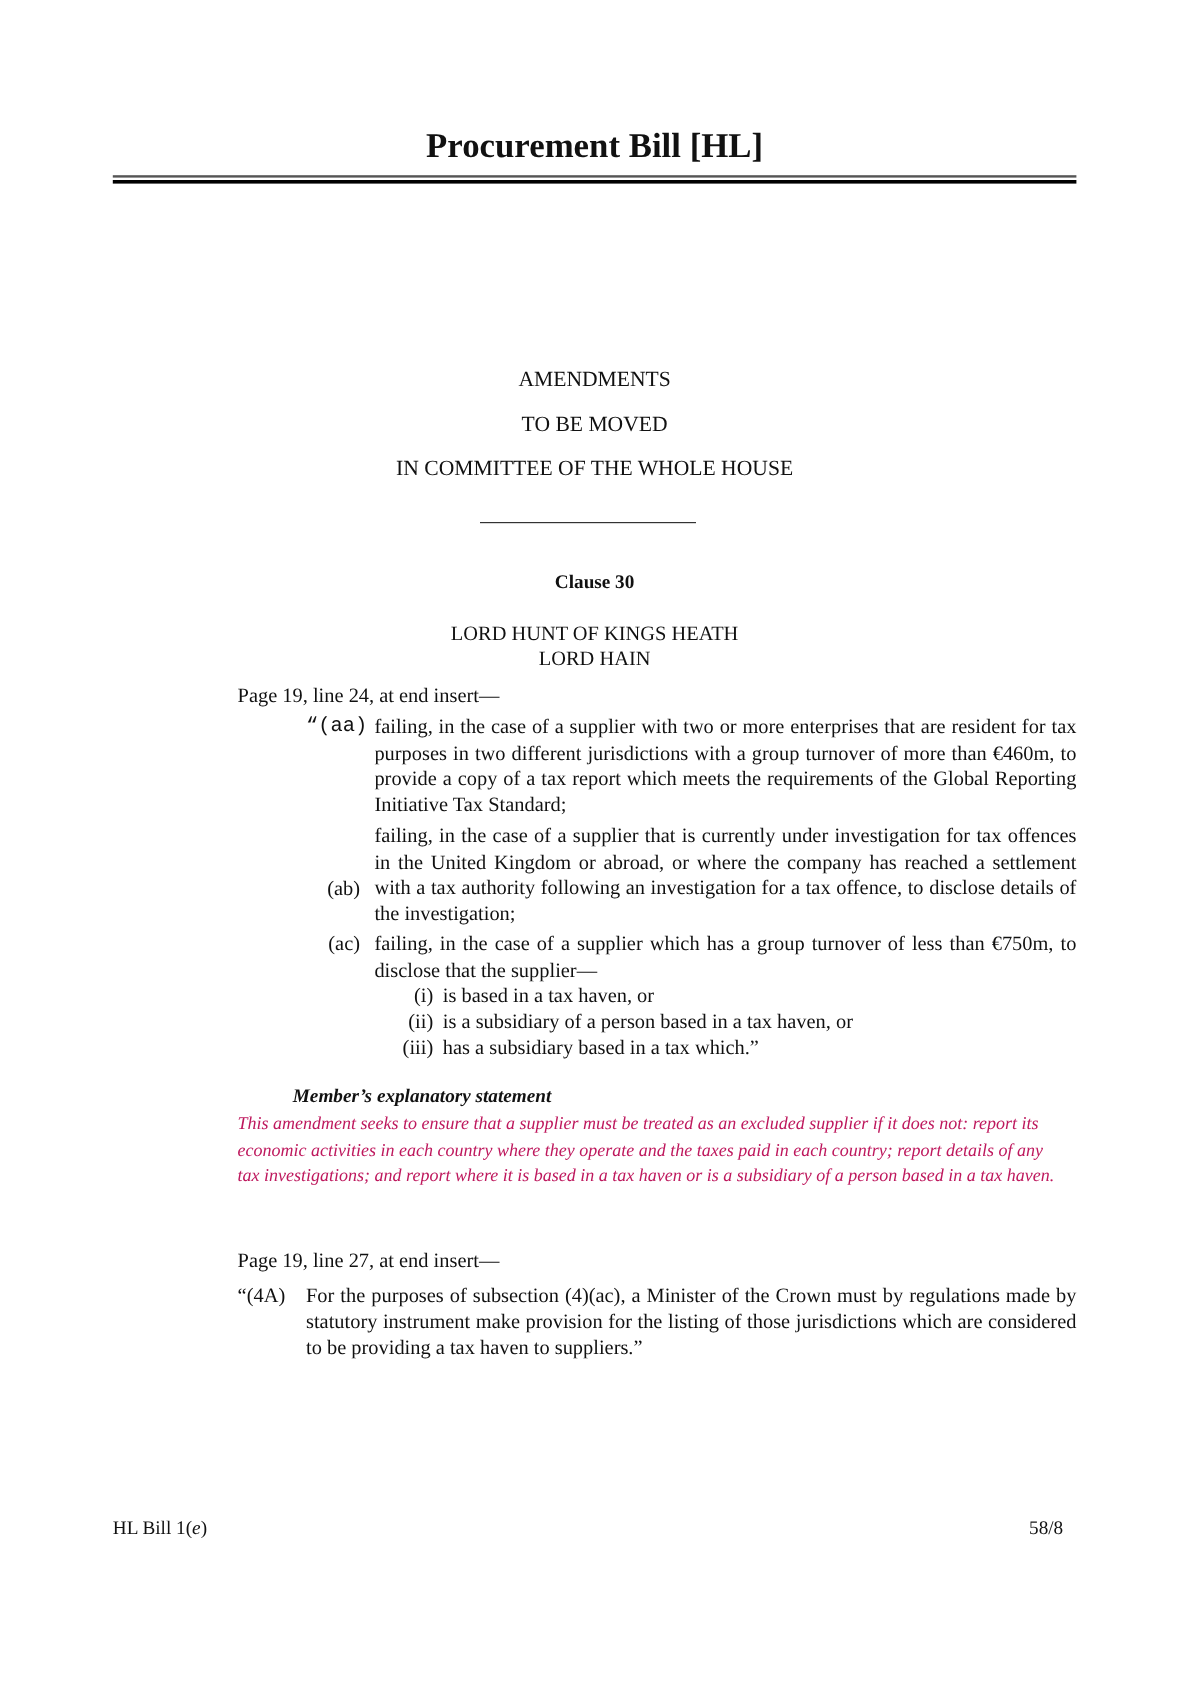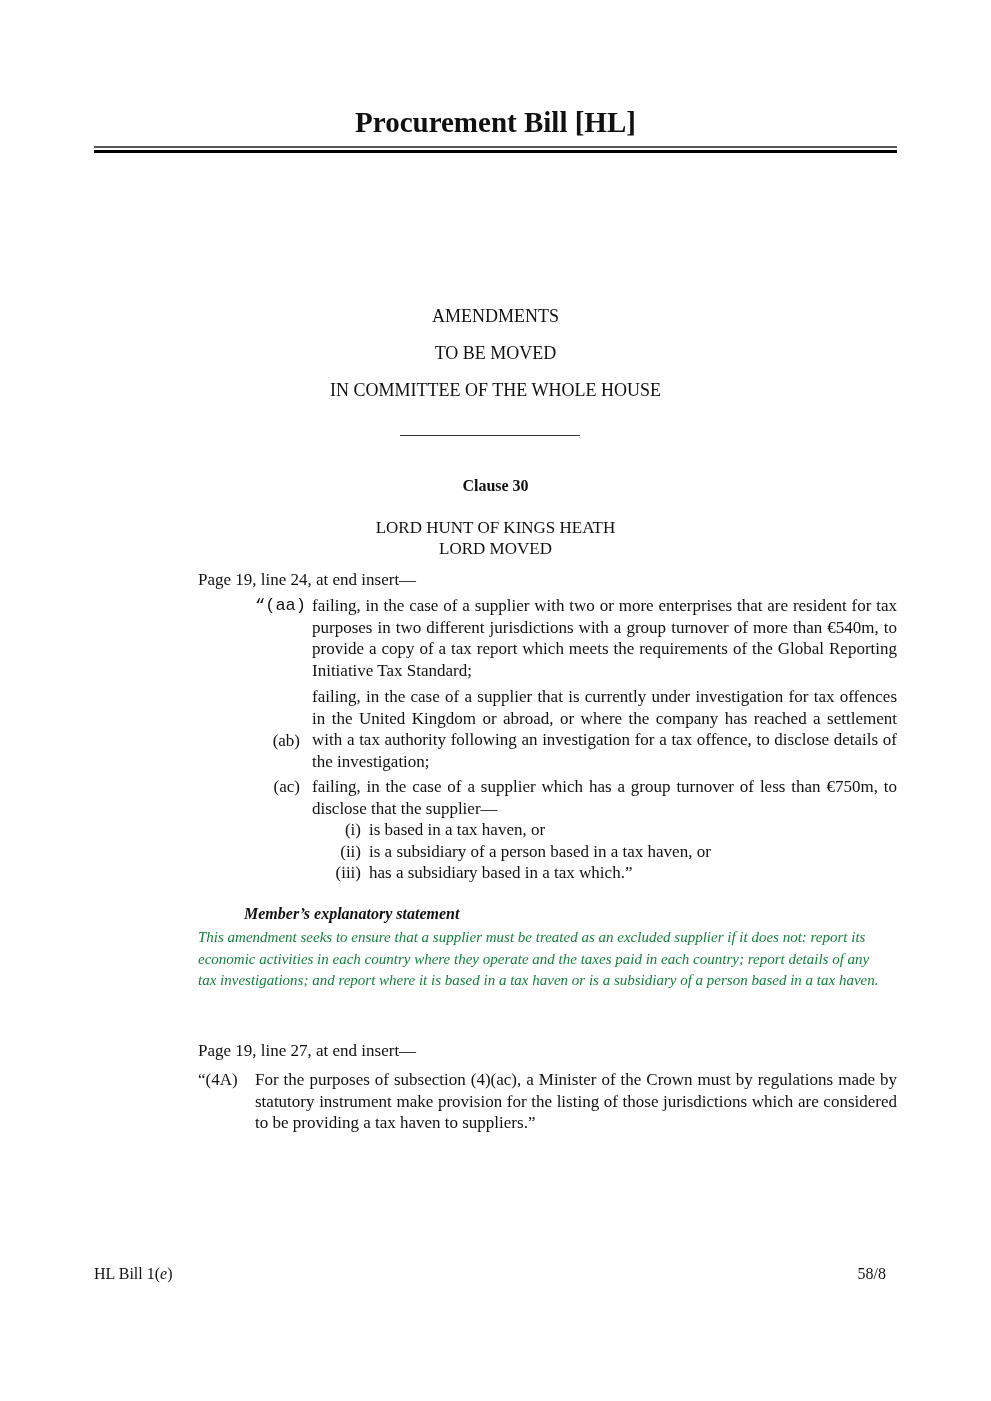--- a/index.html
+++ b/index.html
@@ -24,47 +24,47 @@
     .clause { font-size: 16px; font-weight: bold; }
     .lord { font-size: 17px; }
 
     .body-text { font-size: 17px; line-height: 21.6px; }
     .instr { left: 198px; top: 569px; }
     .item { position: absolute; font-size: 17px; line-height: 21.6px; }
     .item .label { position: absolute; text-align: right; white-space: nowrap; }
     .item .text { position: absolute; text-align: justify; text-align-last: left; }
 
     .mes-head { left: 198px; top: 905px; font-size: 16px; font-weight: bold; font-style: italic; margin-left: 46px; }
-    .mes-body { left: 198px; top: 927px; width: 690px; font-size: 15px; font-style: italic; line-height: 21.6px; color: #15803d; }
+    .mes-body { left: 198px; top: 927px; width: 690px; font-size: 15px; font-style: italic; line-height: 21.6px; color: #be185d; }
 
     .footer { font-size: 16px; top: 1265px; }
     .footer-left { left: 94px; }
     .footer-right { right: 105px; }
   </style>
 </head>
 <body>
 
 <div class="abs title">Procurement Bill [HL]</div>
 <div class="abs rule-thin"></div>
 <div class="abs rule-thick"></div>
 
 <div class="abs center-line" style="top:306px;">AMENDMENTS</div>
 <div class="abs center-line" style="top:343px;">TO BE MOVED</div>
 <div class="abs center-line" style="top:380px;">IN COMMITTEE OF THE WHOLE HOUSE</div>
 <div class="abs sep"></div>
 
 <div class="abs center-line clause" style="top:477px;">Clause 30</div>
 <div class="abs center-line lord" style="top:518px;">LORD HUNT OF KINGS HEATH</div>
-<div class="abs center-line lord" style="top:539px;">LORD MOVED</div>
+<div class="abs center-line lord" style="top:539px;">LORD HAIN</div>
 
 <div class="abs body-text instr">Page 19, line 24, at end insert—</div>
 
 <div class="item" style="left:0; top:595px;">
   <span class="label" style="left:230px; width:76px;font-family:Liberation Mono, monospace;">“(aa)</span>
-  <span class="text" style="left:312px; width:585px;">failing, in the case of a supplier with two or more enterprises that are resident for tax purposes in two different jurisdictions with a group turnover of more than €540m, to provide a copy of a tax report which meets the requirements of the Global Reporting Initiative Tax Standard;</span>
+  <span class="text" style="left:312px; width:585px;">failing, in the case of a supplier with two or more enterprises that are resident for tax purposes in two different jurisdictions with a group turnover of more than €460m, to provide a copy of a tax report which meets the requirements of the Global Reporting Initiative Tax Standard;</span>
 </div>
 
 <div class="item" style="left:0; top:686px;">
   <span class="label" style="left:230px; width:70px;margin-top:44px;">(ab)</span>
   <span class="text" style="left:312px; width:585px;">failing, in the case of a supplier that is currently under investigation for tax offences in the United Kingdom or abroad, or where the company has reached a settlement with a tax authority following an investigation for a tax offence, to disclose details of the investigation;</span>
 </div>
 
 <div class="item" style="left:0; top:776px;">
   <span class="label" style="left:230px; width:70px;">(ac)</span>
   <span class="text" style="left:312px; width:585px;">failing, in the case of a supplier which has a group turnover of less than €750m, to disclose that the supplier—</span>

